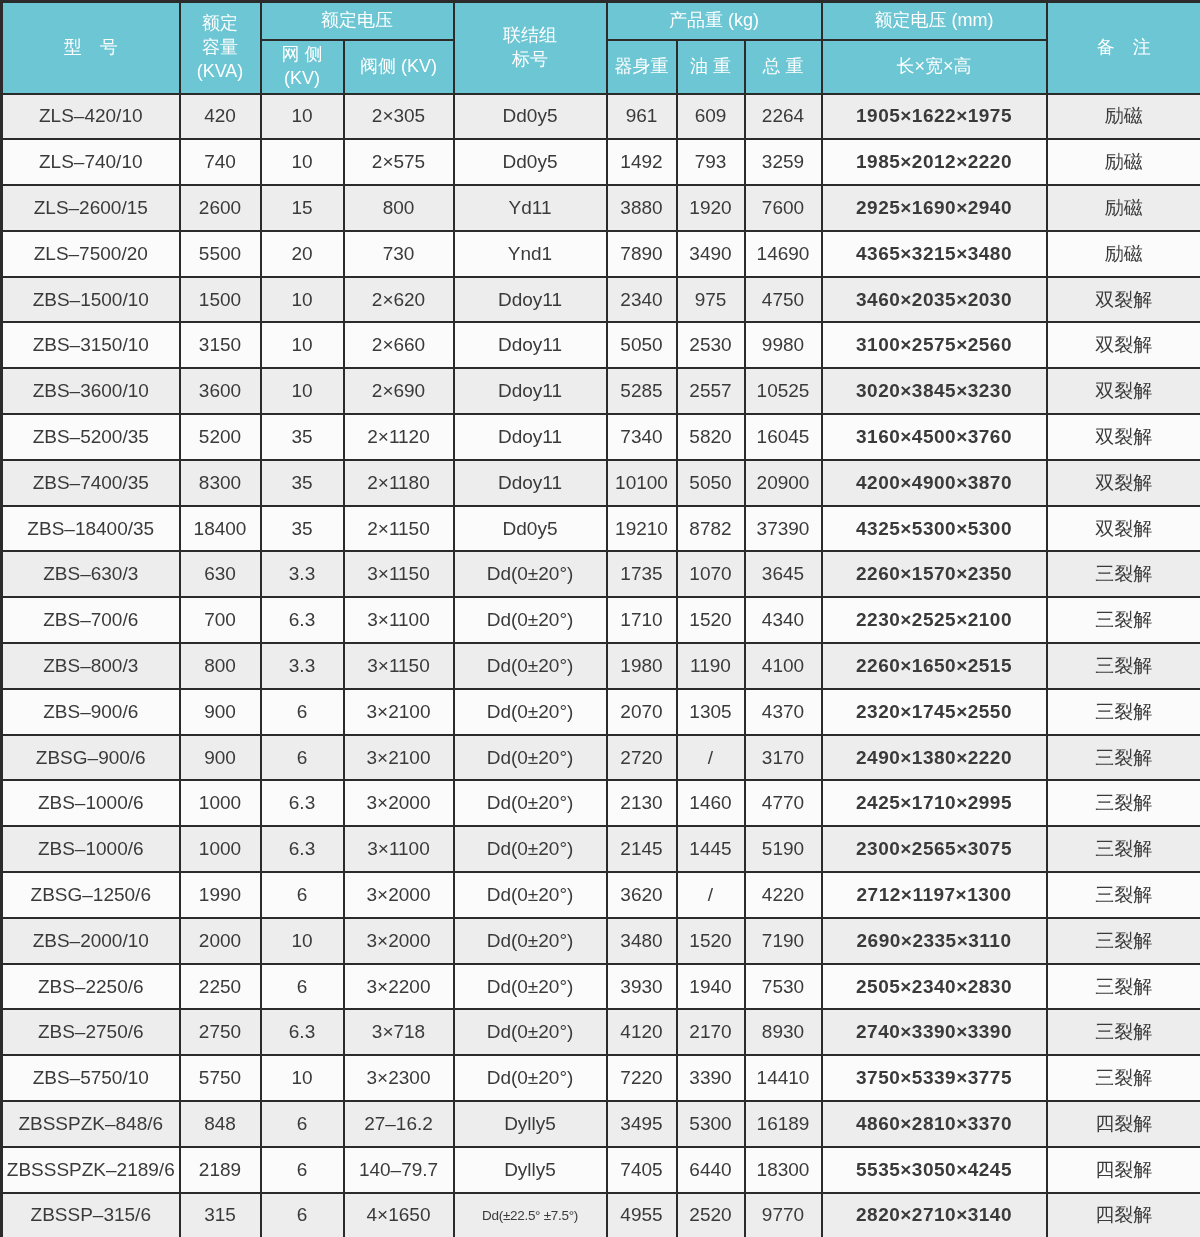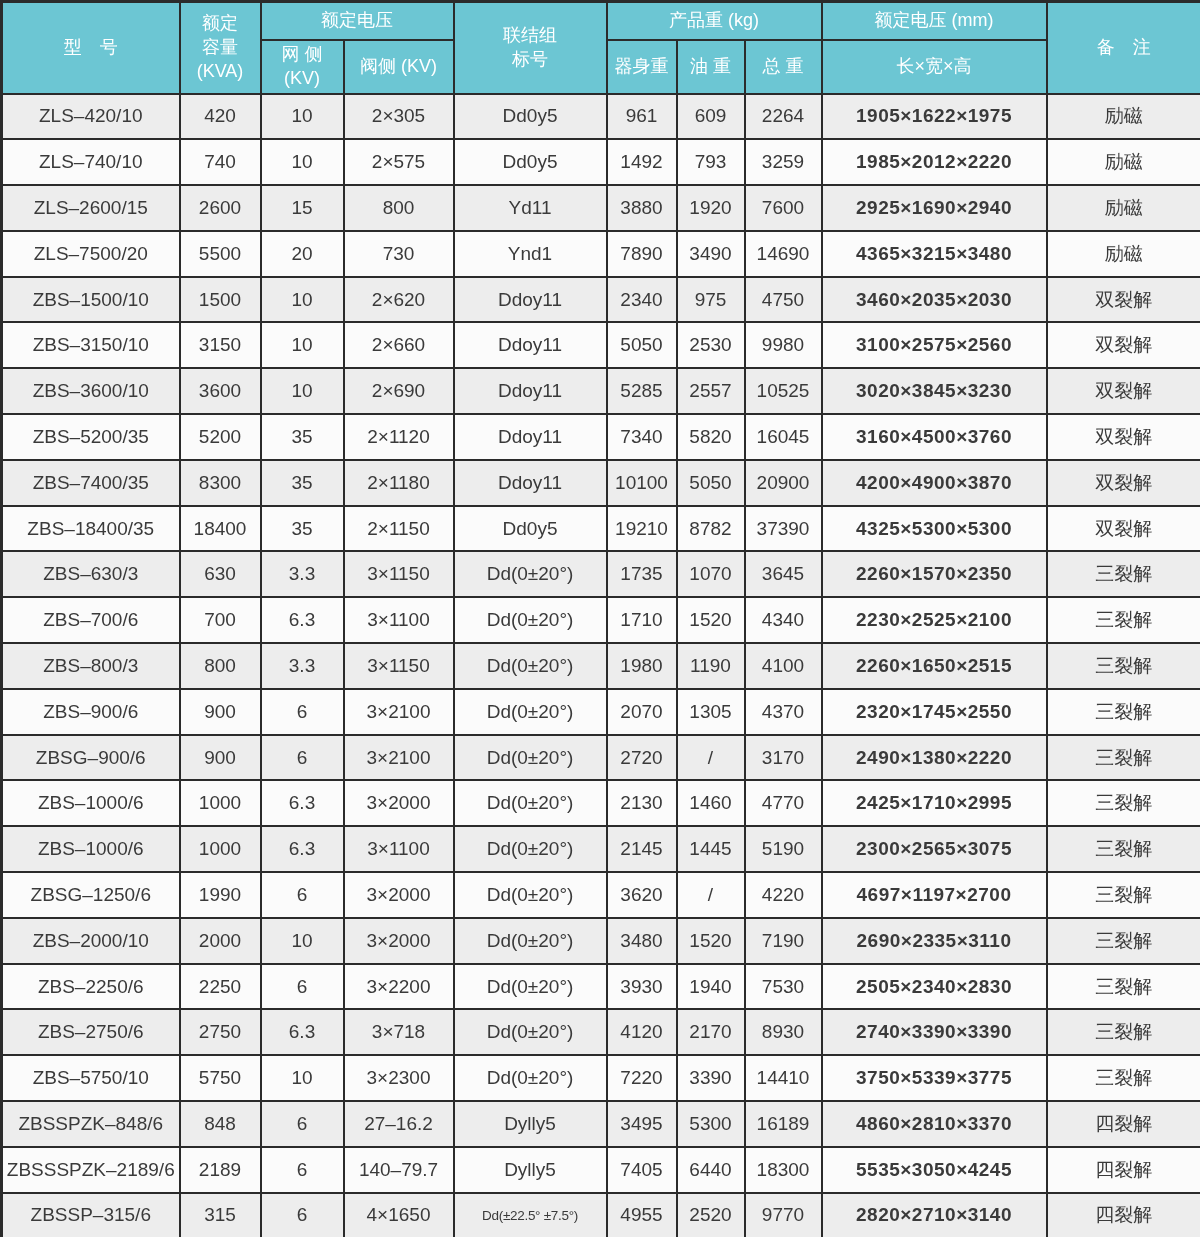--- a/index.html
+++ b/index.html
@@ -299,21 +299,21 @@
   </tr>
         <tr>
     <td data-field="model">ZBSG–1250/6</td>
     <td data-field="capacity">1990</td>
     <td data-field="grid">6</td>
     <td data-field="valve">3×2000</td>
     <td data-field="conn">Dd(0±20°)</td>
     <td data-field="body">3620</td>
     <td data-field="oil">/</td>
     <td data-field="total">4220</td>
-    <td data-field="dims">4697×1197×2700</td>
+    <td data-field="dims">2712×1197×1300</td>
     <td data-field="note">三裂解</td>
   </tr>
         <tr>
     <td data-field="model">ZBS–2000/10</td>
     <td data-field="capacity">2000</td>
     <td data-field="grid">10</td>
     <td data-field="valve">3×2000</td>
     <td data-field="conn">Dd(0±20°)</td>
     <td data-field="body">3480</td>
     <td data-field="oil">1520</td>

